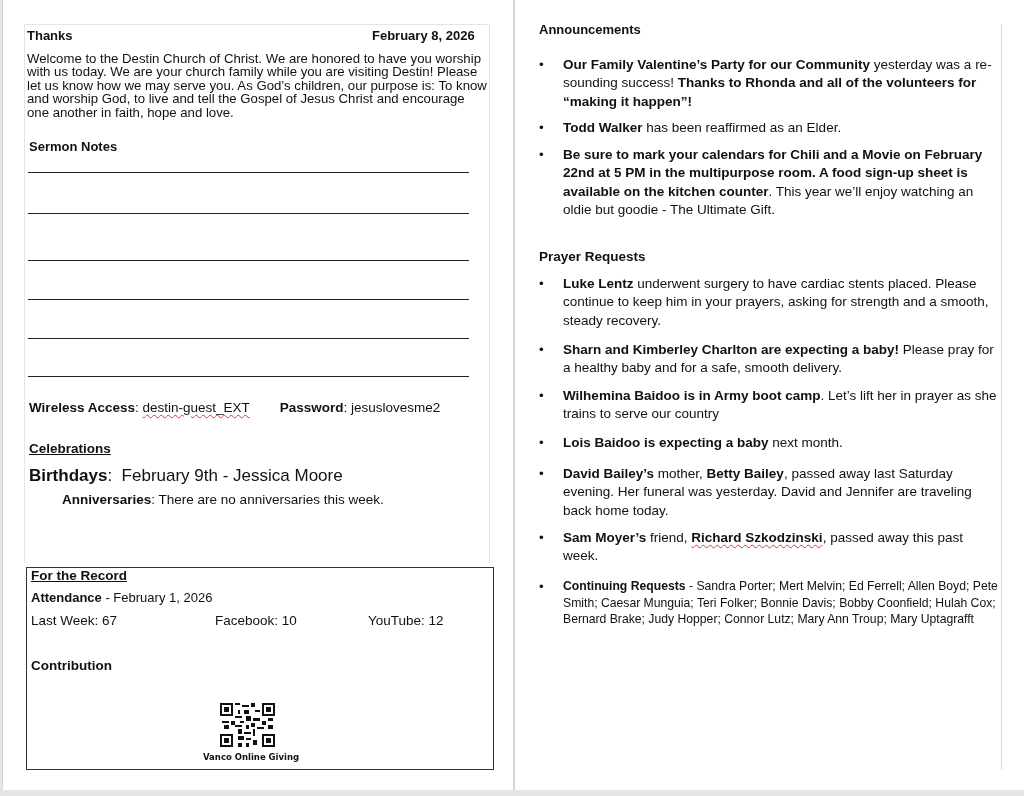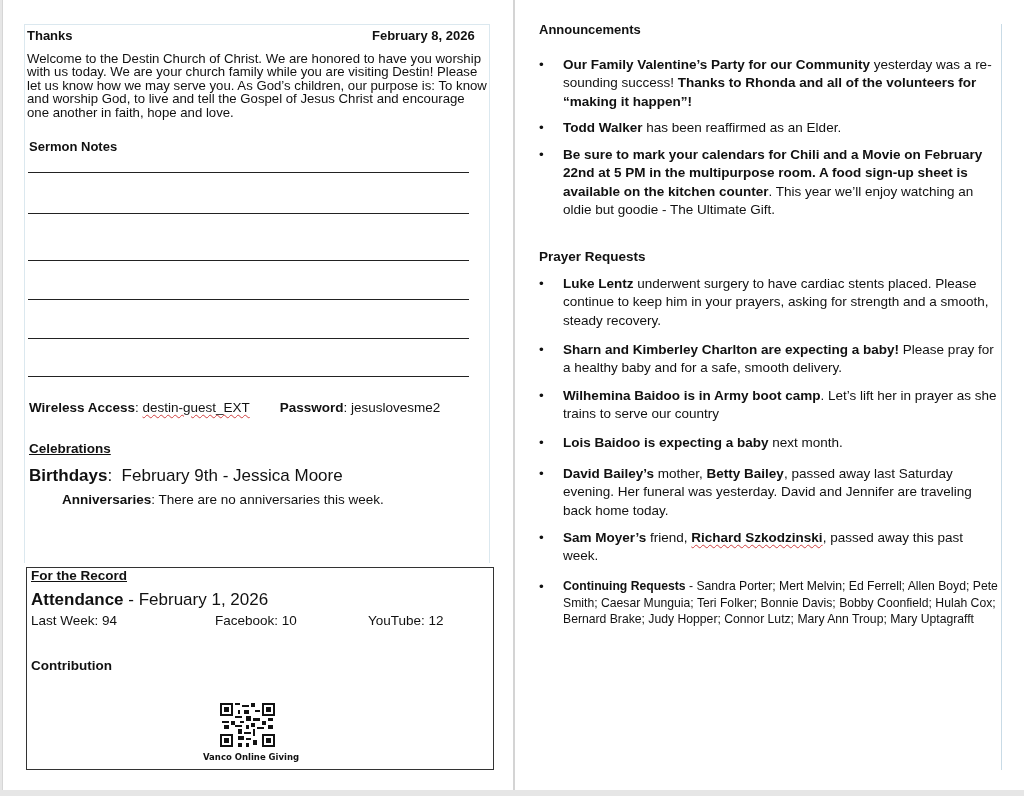--- a/index.html
+++ b/index.html
@@ -40,21 +40,21 @@
   }
   .sermon-title { left: 29px; top: 139px; font-size: 13px; font-weight: bold; }
   .note-line { position: absolute; left: 28px; width: 441px; height: 1px; background: #222; }
 
   .wifi { left: 29px; top: 400px; font-size: 13.5px; }
   .celebrations { left: 29px; top: 441px; font-size: 13.5px; font-weight: bold; text-decoration: underline; }
   .bday { left: 29px; top: 466px; font-size: 17px; }
   .anniv { left: 29px; top: 492px; font-size: 13.5px; margin-left: 33px; }
 
   .rec-title { left: 31px; top: 568px; font-size: 13.5px; font-weight: bold; text-decoration: underline; }
-  .attend { left: 31px; top: 590px; font-size: 17px; }
+  .attend { left: 31px; top: 590px; font-size: 13px; }
   .lastweek { left: 31px; top: 613px; font-size: 13.5px; }
   .facebook { left: 215px; top: 613px; font-size: 13.5px; }
   .youtube { left: 368px; top: 613px; font-size: 13.5px; }
   .contrib { left: 31px; top: 658px; font-size: 13.5px; font-weight: bold; }
   .qr { position: absolute; left: 220px; top: 703px; width: 55px; height: 44px; }
   .qr-caption { left: 203px; top: 752px; font-size: 8.5px; font-weight: bold; font-family: "DejaVu Sans", sans-serif; width: 90px; text-align: center; }
 
   .ann-title { left: 539px; top: 22px; font-size: 13px; font-weight: bold; }
   .pr-title { left: 539px; top: 249px; font-size: 13.5px; font-weight: bold; }
 
@@ -94,21 +94,21 @@
 </div>
 <div class="abs anniv">
   <span class="b">Anniversaries</span>: <span>There are no anniversaries this week.</span>
 </div>
 
 <div class="record-frame"></div>
 <span class="abs rec-title">For the Record</span>
 <div class="abs attend">
   <span class="b">Attendance</span> <span>- February 1, 2026</span>
 </div>
-<span class="abs lastweek">Last Week:  94</span>
+<span class="abs lastweek">Last Week:  67</span>
 <span class="abs facebook">Facebook: 10</span>
 <span class="abs youtube">YouTube: 12</span>
 <span class="abs contrib">Contribution</span>
 
 <svg class="qr" viewBox="0 0 25 20" preserveAspectRatio="none" shape-rendering="crispEdges">
   <rect x="0" y="0" width="25" height="20" fill="#fff"></rect>
   <g fill="#111">
     <rect x="0" y="0" width="6" height="6"></rect>
       <rect x="1" y="1" width="4" height="4" fill="#fff"></rect>
       <rect x="2" y="2" width="2" height="2"></rect>

